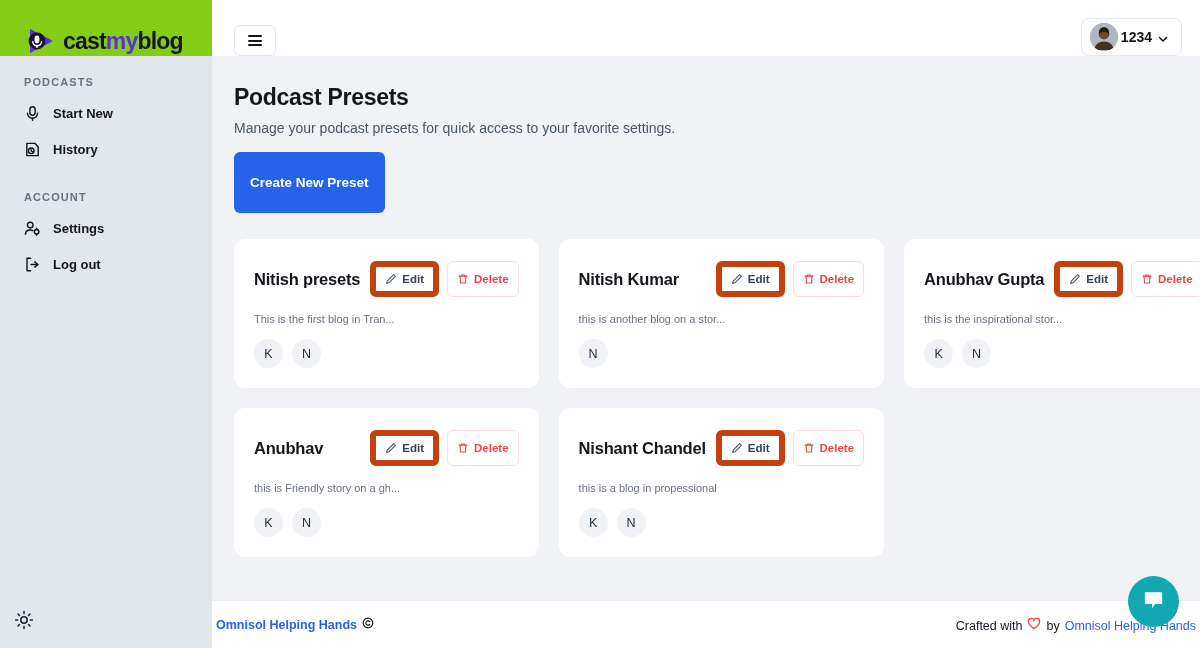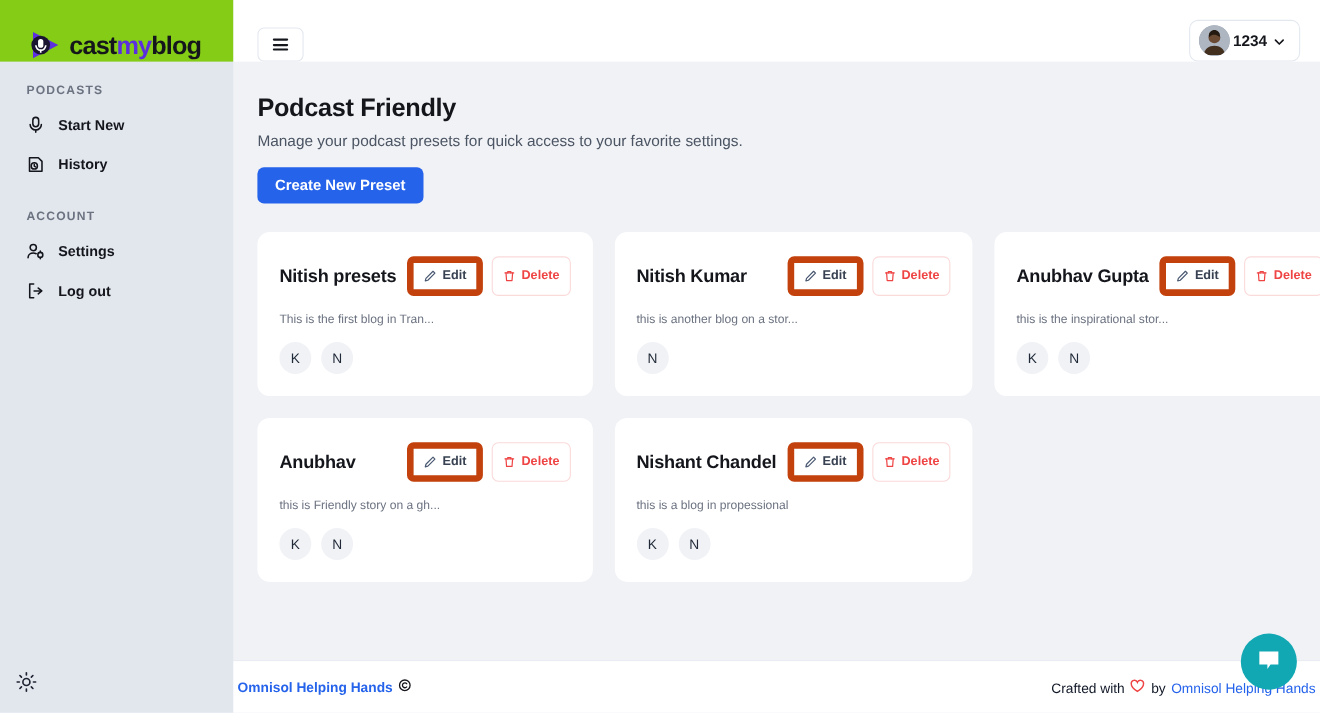--- a/index.html
+++ b/index.html
@@ -81,21 +81,21 @@
   .user-name { font-size: 14px; font-weight: bold; color: #14161c; }
   .chev { width: 12px; height: 12px; margin-left: 2px; }
 
   .content { flex: 1 1 auto; padding: 28px 0 0 0; overflow: hidden; }
   .content-inner { padding: 0 22px; }
   .page-title { font-size: 23px; font-weight: bold; color: #14161c; letter-spacing: -0.3px; }
   .page-sub { font-size: 14px; color: #4b5563; margin-top: 9px; }
   .create-btn {
     margin-top: 16px; background: #2563eb; color: #fff;
     border: none; border-radius: 6px; font-weight: bold; font-size: 13.5px;
-    padding: 9px 16px; cursor: pointer; font-family: "Liberation Sans", sans-serif;
+    padding: 23px 16px; cursor: pointer; font-family: "Liberation Sans", sans-serif;
   }
 
   .grid {
     margin-top: 26px; display: grid;
     grid-template-columns: repeat(3, 1fr); gap: 20px;
   }
   .card {
     background: #fff; border-radius: 11px; padding: 22px 20px 20px 20px;
     min-height: 130px;
   }
@@ -256,21 +256,21 @@
         <span class="chev">
           <svg viewBox="0 0 12 12" width="12" height="12" fill="none" stroke="#14161c" stroke-width="1.5" stroke-linecap="round" stroke-linejoin="round">
             <path d="M2.5 4.5L6 8l3.5-3.5"></path>
           </svg>
         </span>
       </div>
     </header>
 
     <div class="content">
       <div class="content-inner">
-        <h1 class="page-title">Podcast Friendly</h1>
+        <h1 class="page-title">Podcast Presets</h1>
         <p class="page-sub">Manage your podcast presets for quick access to your favorite settings.</p>
         <button class="create-btn">Create New Preset</button>
 
         <div class="grid" id="presets-grid">
             <div class="card">
               <div class="card-head">
                 <div class="card-title">Nitish presets</div>
                 <div class="card-actions">
                   <button class="btn-sm btn-edit">
                     <span class="ico"><svg viewBox="0 0 14 14" width="12" height="12" fill="none" stroke="#4b5a73" stroke-width="1.3" stroke-linecap="round" stroke-linejoin="round">

